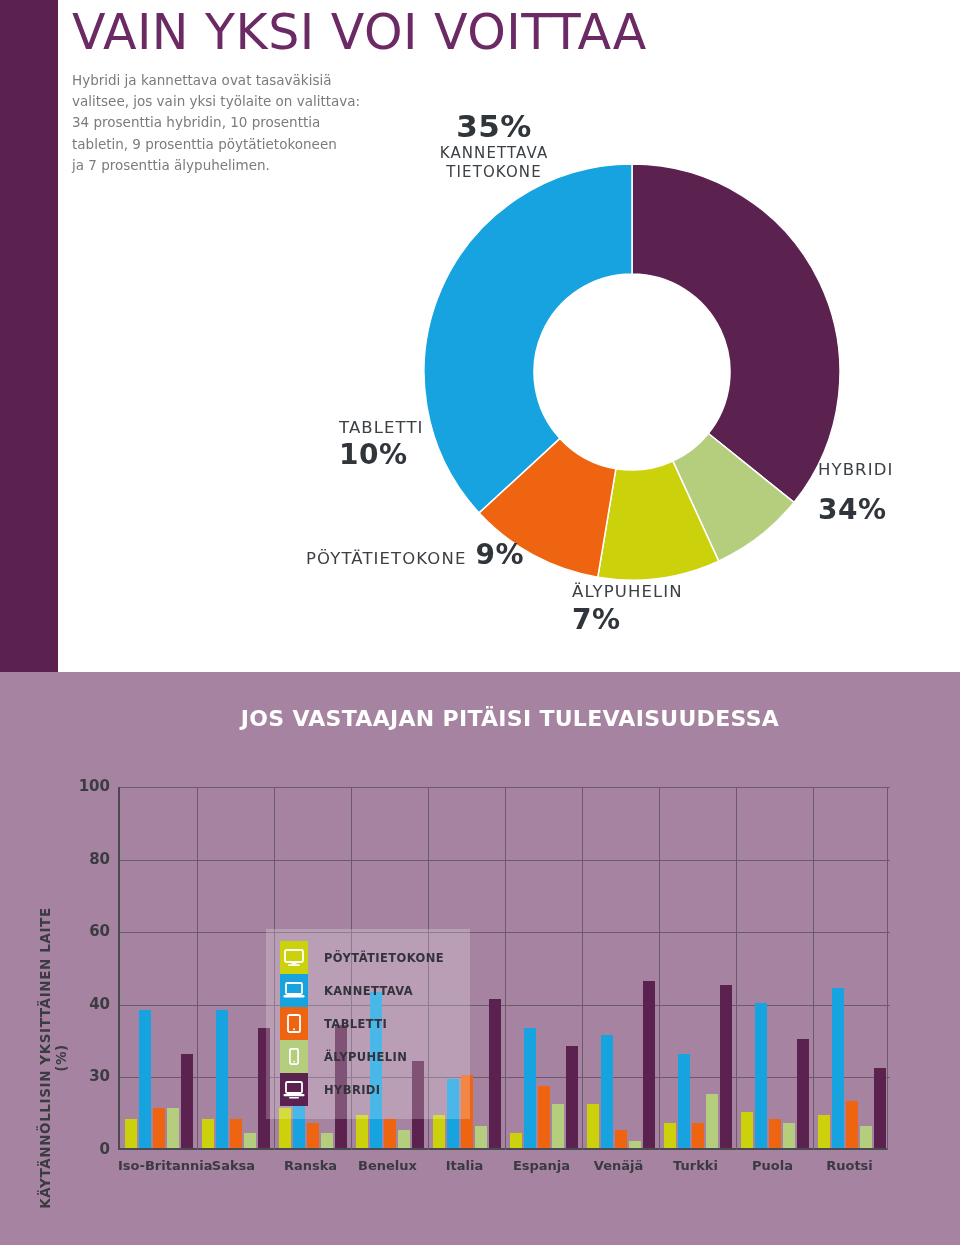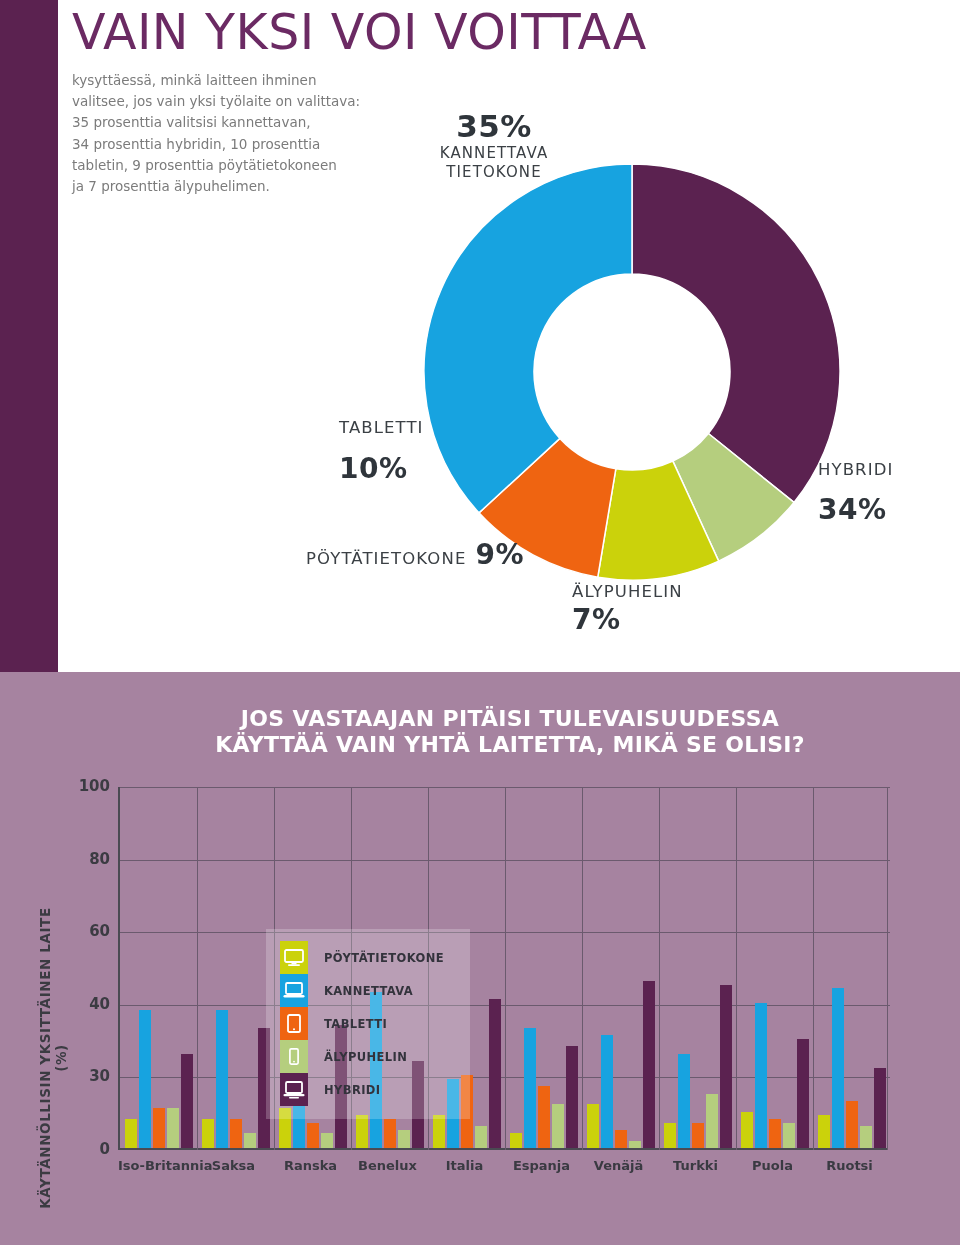--- a/index.html
+++ b/index.html
@@ -51,21 +51,21 @@
   }
 
   #callout-kannettava { left:424px; top:108px; width:140px; text-align:center; }
   #callout-kannettava .callout-value { font-size:31px; }
   #callout-kannettava .callout-name { font-size:15px; line-height:19px; display:block; }
 
   #callout-hybridi { left:818px; top:460px; text-align:left; }
   #callout-hybridi .callout-value { display:block; margin-top:14px; }
 
   #callout-tabletti { left:339px; top:418px; text-align:left; }
-  #callout-tabletti .callout-value { display:block; margin-top:15px; }
+  #callout-tabletti .callout-value { display:block; margin-top:1px; }
 
   #callout-poyta { left:306px; top:538px; display:flex; align-items:baseline; gap:9px; }
 
   #callout-aly { left:572px; top:582px; text-align:left; }
   #callout-aly .callout-value { display:block; margin-top:2px; }
 
   
   #bottom-section {
     position:absolute; left:0; top:672px; width:960px; height:573px;
     background:#a683a0;
@@ -133,23 +133,22 @@
 </head>
 <body>
 
 <div id="top-section">
 
   <div id="left-accent-bar"></div>
 
   <div id="headline">VAIN YKSI VOI VOITTAA</div>
 
   <div id="intro-paragraph">
-      <div>kysyttäessä, minkä laitteen ihminen</div>
+      <div>Hybridi ja kannettava ovat tasaväkisiä</div>
       <div>valitsee, jos vain yksi työlaite on valittava:</div>
-      <div>35 prosenttia valitsisi kannettavan,</div>
       <div>34 prosenttia hybridin, 10 prosenttia</div>
       <div>tabletin, 9 prosenttia pöytätietokoneen</div>
       <div>ja 7 prosenttia älypuhelimen.</div>
     </div>
 
   <div id="donut-wrap">
     <svg id="donut-svg" width="416" height="416" viewBox="0 0 416 416">
       <g id="donut-slices">
           <path d="M 208 0 A 208 208 0 0 1 370.00647398251937 338.45268256249574 L 284.329973318687 269.46328313040664 A 98 98 0 0 0 208 110 Z" fill="#5b2250" stroke="#ffffff" stroke-width="1.5"></path>
           <path d="M 370.00647398251937 338.45268256249574 A 208 208 0 0 1 294.69062698302037 397.07335929022577 L 248.84462232853843 297.0826404348179 A 98 98 0 0 0 284.329973318687 269.46328313040664 Z" fill="#b5ce7e" stroke="#ffffff" stroke-width="1.5"></path>
@@ -186,21 +185,20 @@
     <span class="callout-name">ÄLYPUHELIN</span>
     <span class="callout-value">7%</span>
   </div>
 
 </div>
 
 <div id="bottom-section">
 
   <div id="bar-title">
     <div>JOS VASTAAJAN PITÄISI TULEVAISUUDESSA</div>
-    <div>KÄYTTÄÄ VAIN YHTÄ LAITETTA, MIKÄ SE OLISI?</div>
   </div>
 
   <div id="y-axis-title">KÄYTÄNNÖLLISIN YKSITTÄINEN LAITE (%)</div>
 
   <div id="y-ticks">
       <div class="ytick" style="top: 353px; position: absolute; right: 0px;">0</div>
       <div class="ytick" style="top: 280.4px; position: absolute; right: 0px;">30</div>
       <div class="ytick" style="top: 207.8px; position: absolute; right: 0px;">40</div>
       <div class="ytick" style="top: 135.2px; position: absolute; right: 0px;">60</div>
       <div class="ytick" style="top: 62.6px; position: absolute; right: 0px;">80</div>

